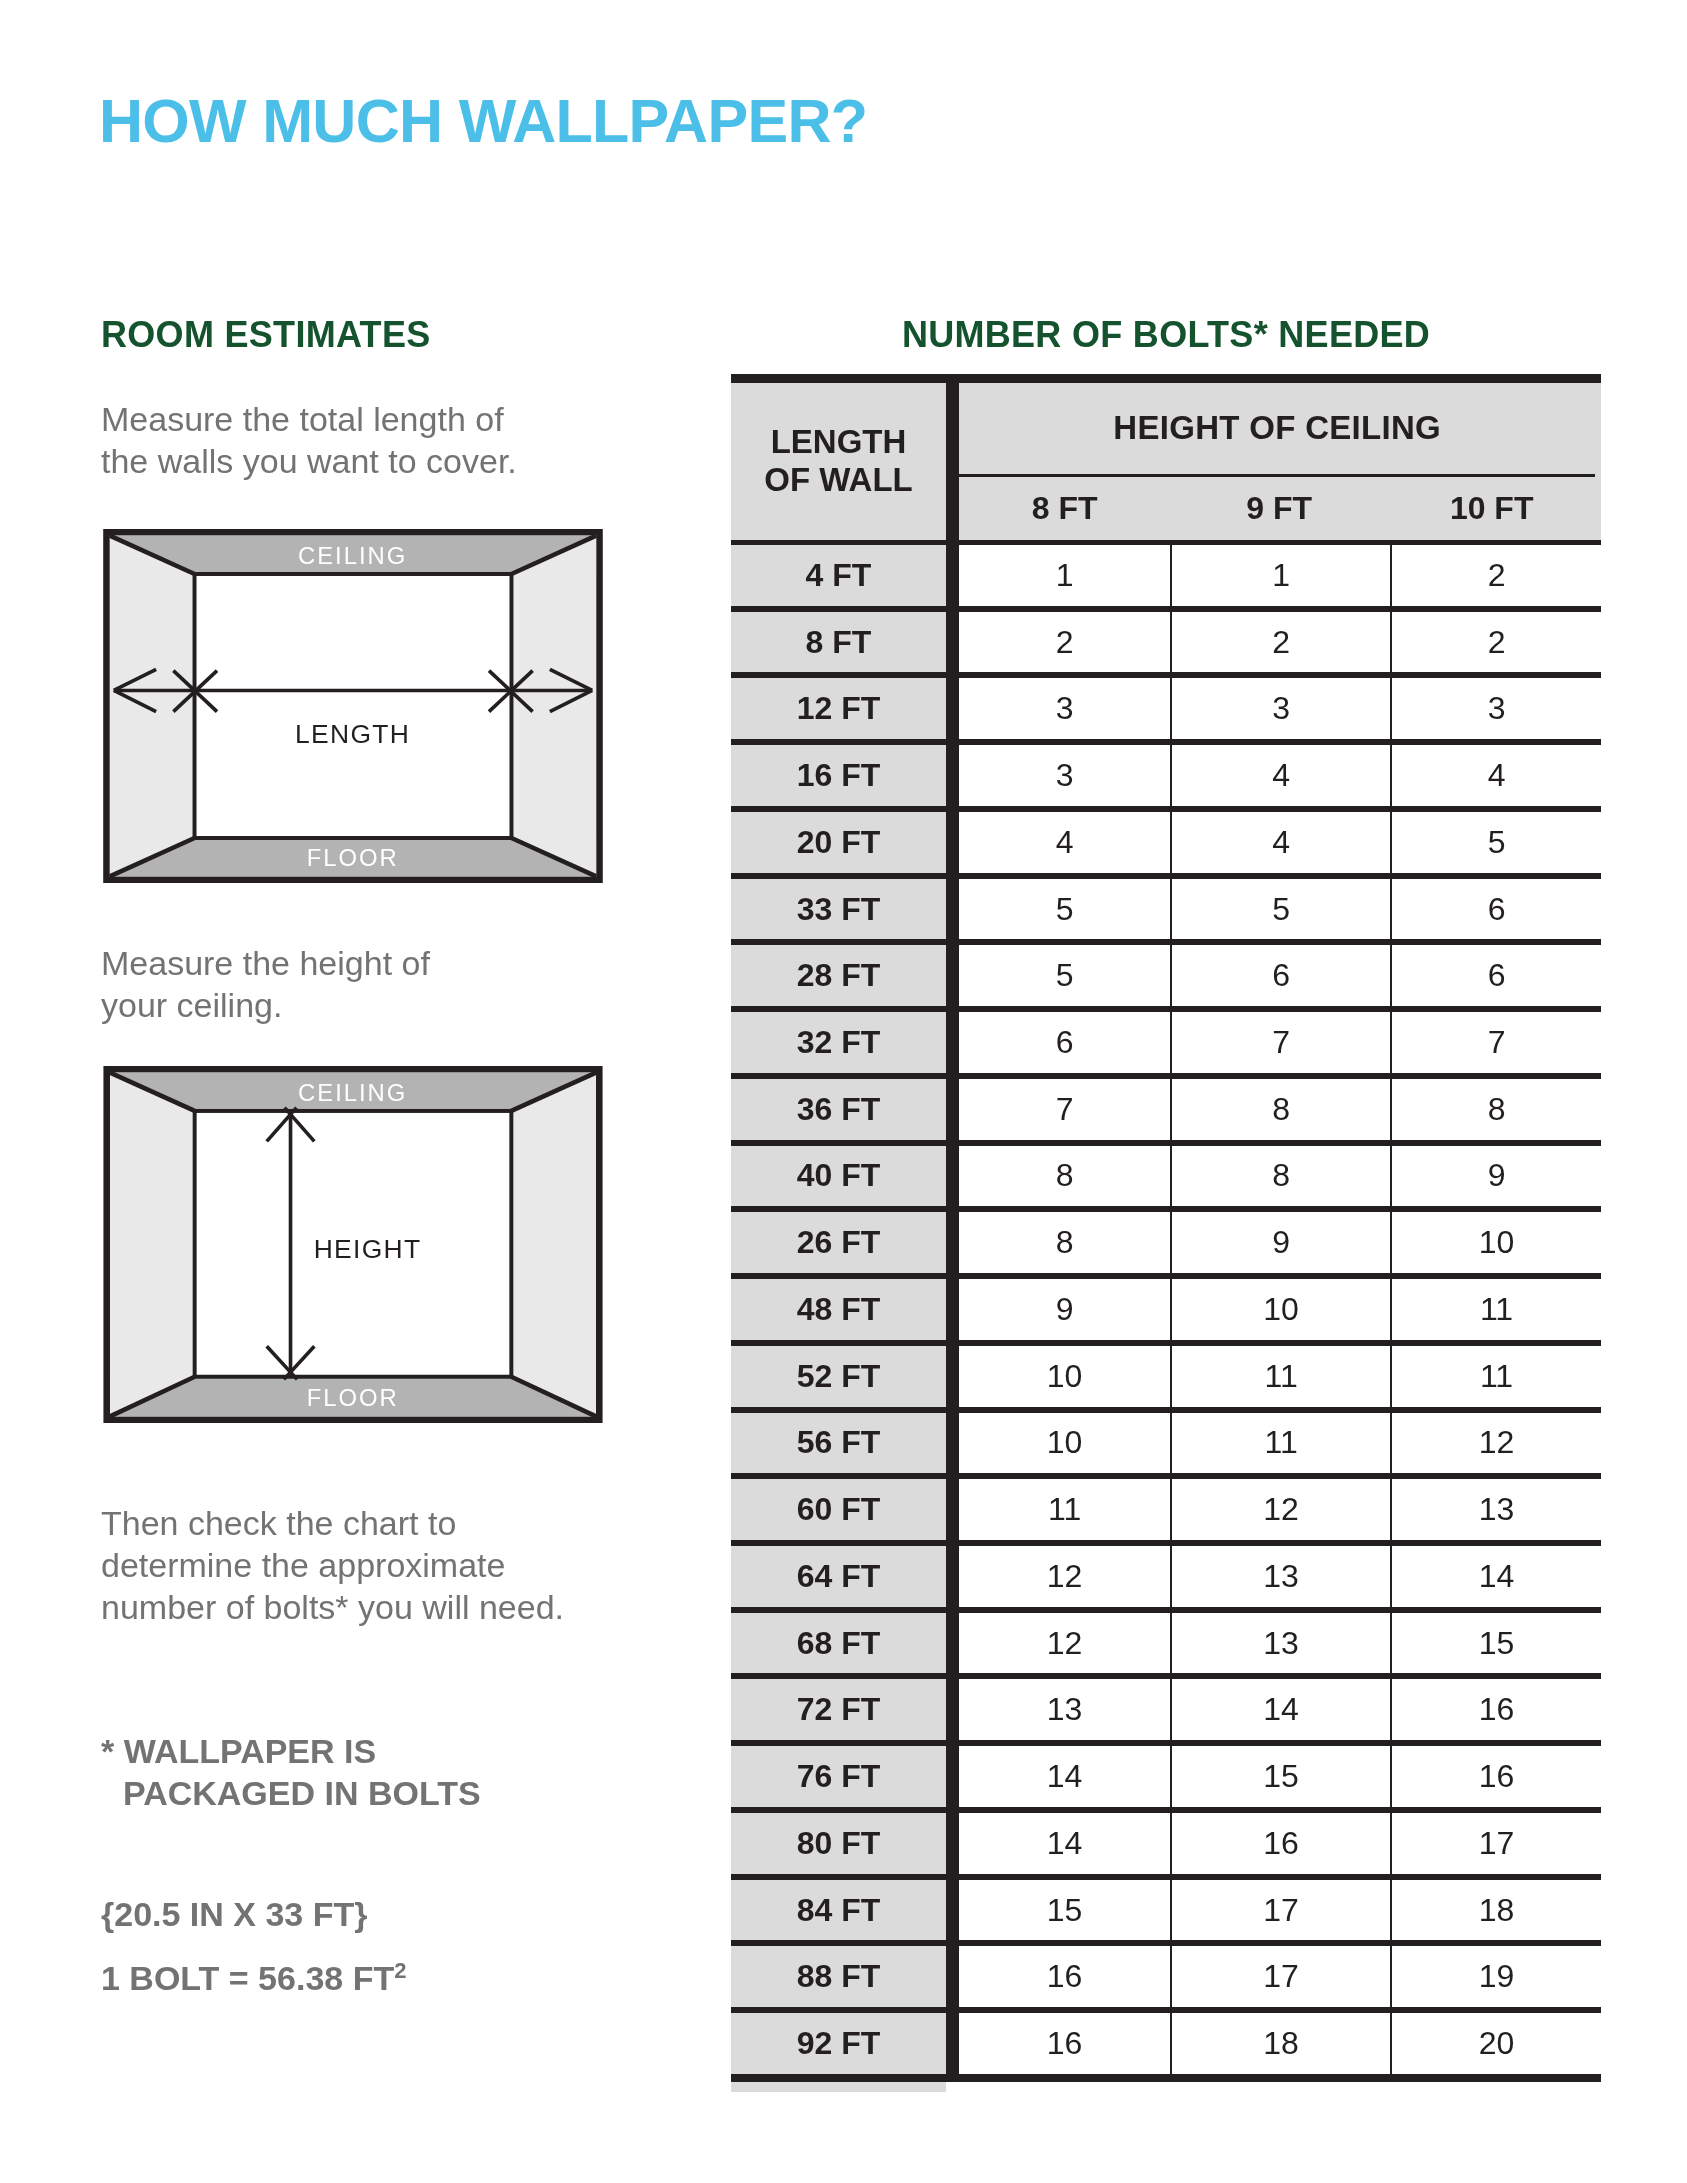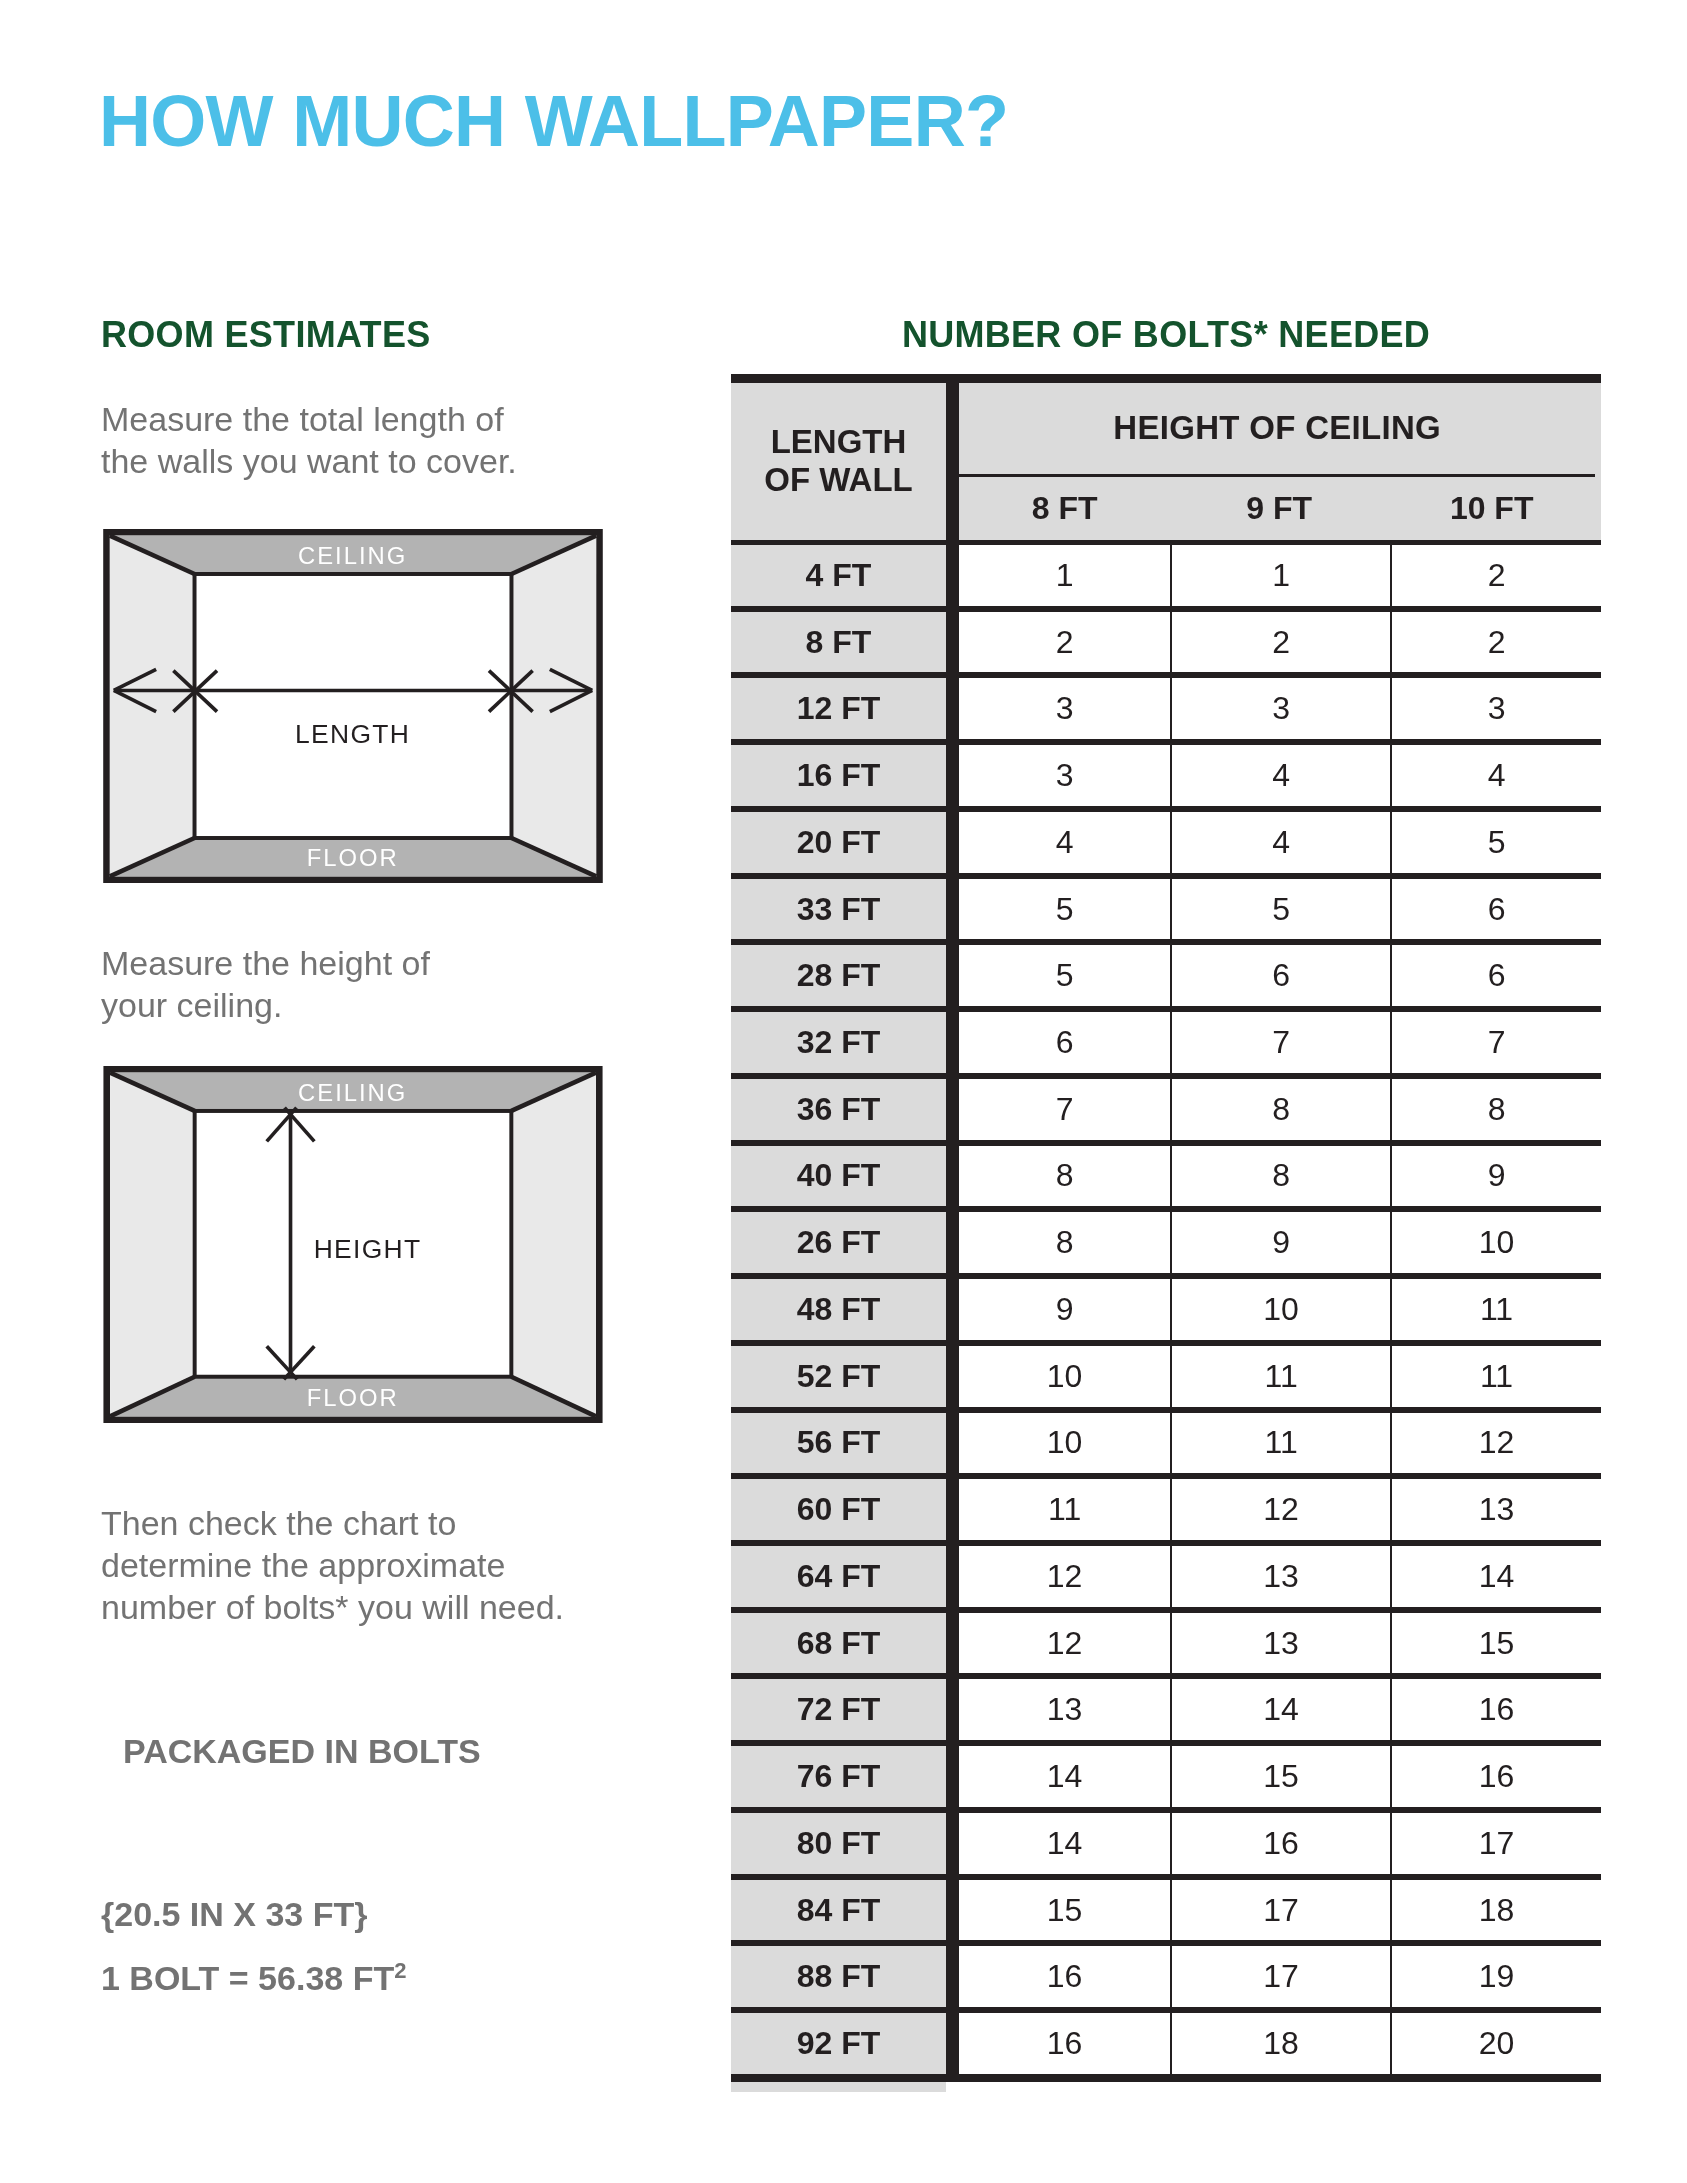--- a/index.html
+++ b/index.html
@@ -3,21 +3,21 @@
 <meta charset="utf-8">
 <style>
   html,body{margin:0;padding:0;background:#ffffff;}
   .page{
     position:relative;width:1687px;height:2183px;background:#ffffff;overflow:hidden;
     font-family:"Liberation Sans", sans-serif;color:#231F20;
   }
   .abs{position:absolute;}
   
   .main-title{
-    left:99px;top:85px;font-size:72px;line-height:73px;font-weight:bold;
+    left:99px;top:85px;font-size:61px;line-height:73px;font-weight:bold;
     color:#4CBFE8;letter-spacing:-0.7px;white-space:nowrap;
   }
   .section-heading{
     font-size:36px;line-height:38px;font-weight:bold;color:#14532d;letter-spacing:0.3px;white-space:nowrap;
   }
   .left-heading{left:101px;top:316px;}
   .table-heading{left:731px;top:316px;width:870px;text-align:center;}
   
   .copy{font-size:34px;line-height:42px;color:#737373;}
   .step1{left:101px;top:398px;}
@@ -138,20 +138,21 @@
     <text class="dim-label" x="318" y="290" text-anchor="start">HEIGHT</text>
   </svg>
 
   <div class="abs copy step3">
     <div>Then check the chart to</div>
     <div>determine the approximate</div>
     <div>number of bolts* you will need.</div>
   </div>
 
   <div class="abs copy foot footnote">
+    <div>* WALLPAPER IS</div>
     <div class="ind">PACKAGED IN BOLTS</div>
   </div>
 
   <div class="abs copy foot bolt-eq"><span>1 BOLT = 56.38 FT</span><sup>2</sup></div>
   <div class="abs copy foot bolt-dims">{20.5 IN X 33 FT}</div>
 
   <div class="abs tbl">
     <div class="topbar"></div>
 
     <div class="hdr">

